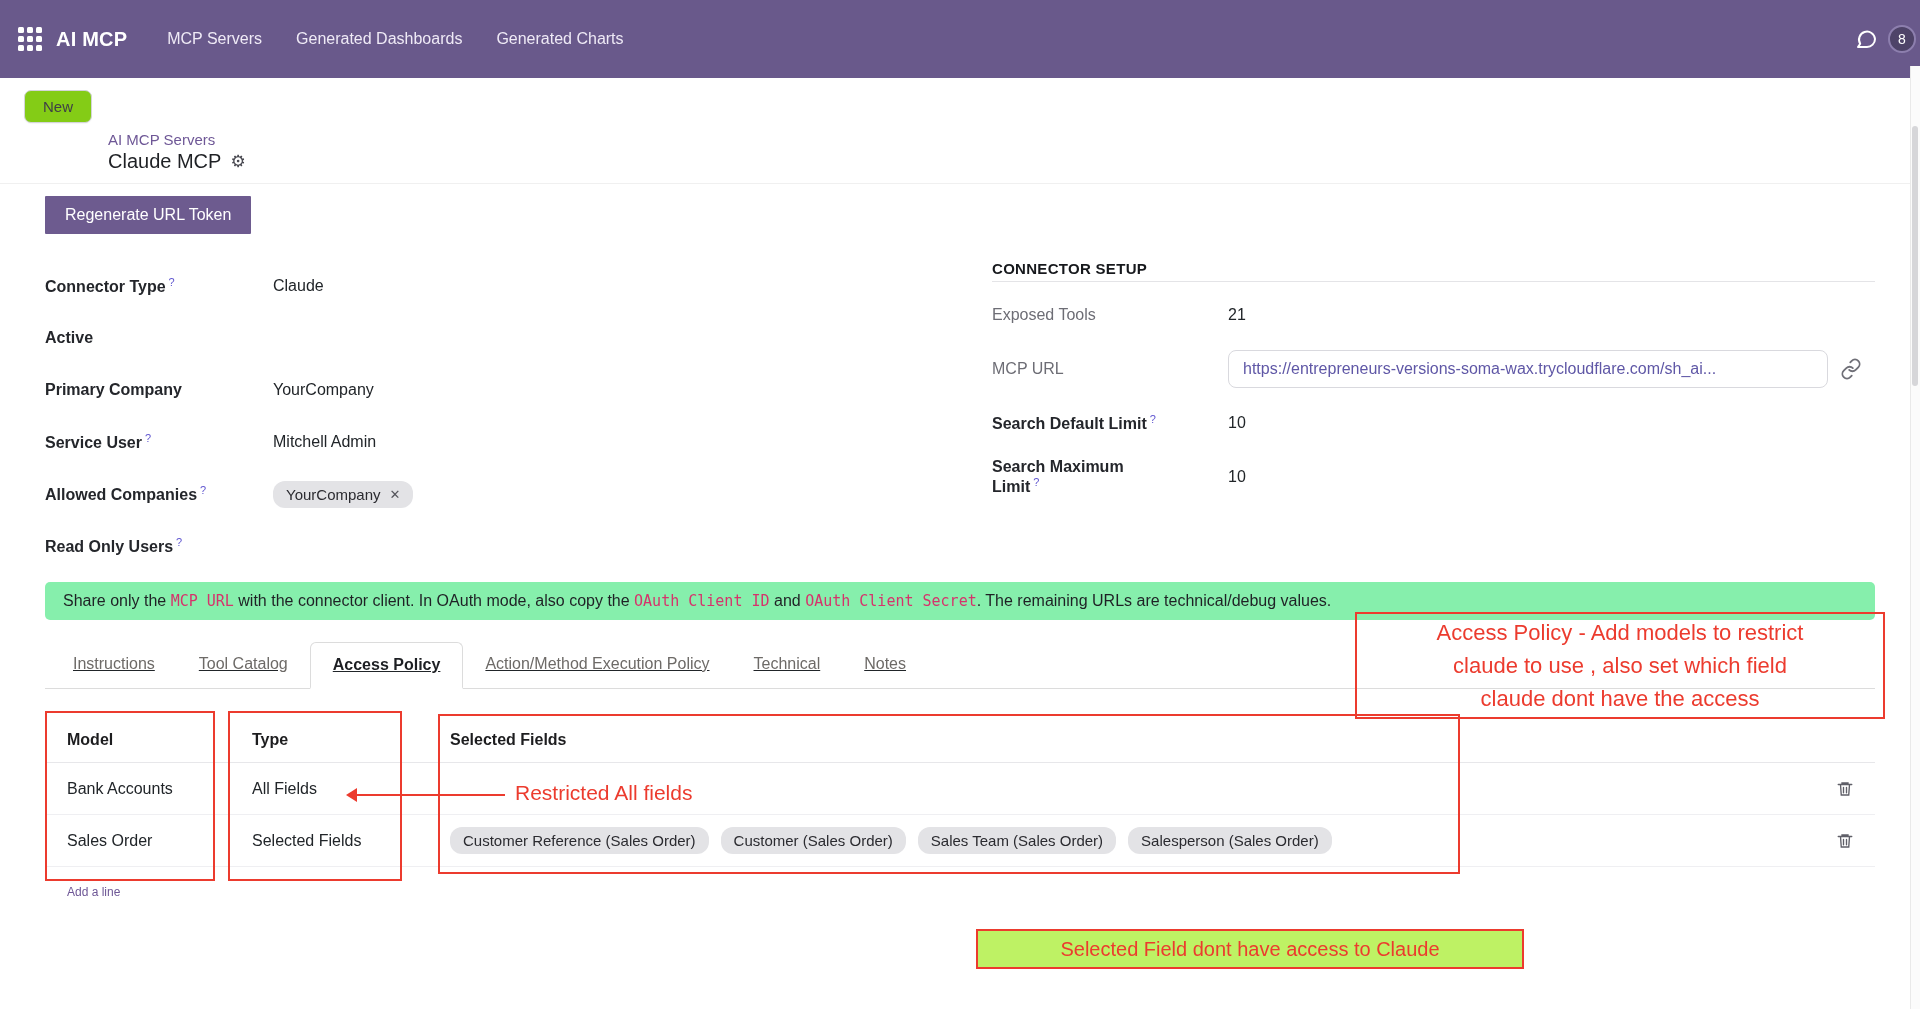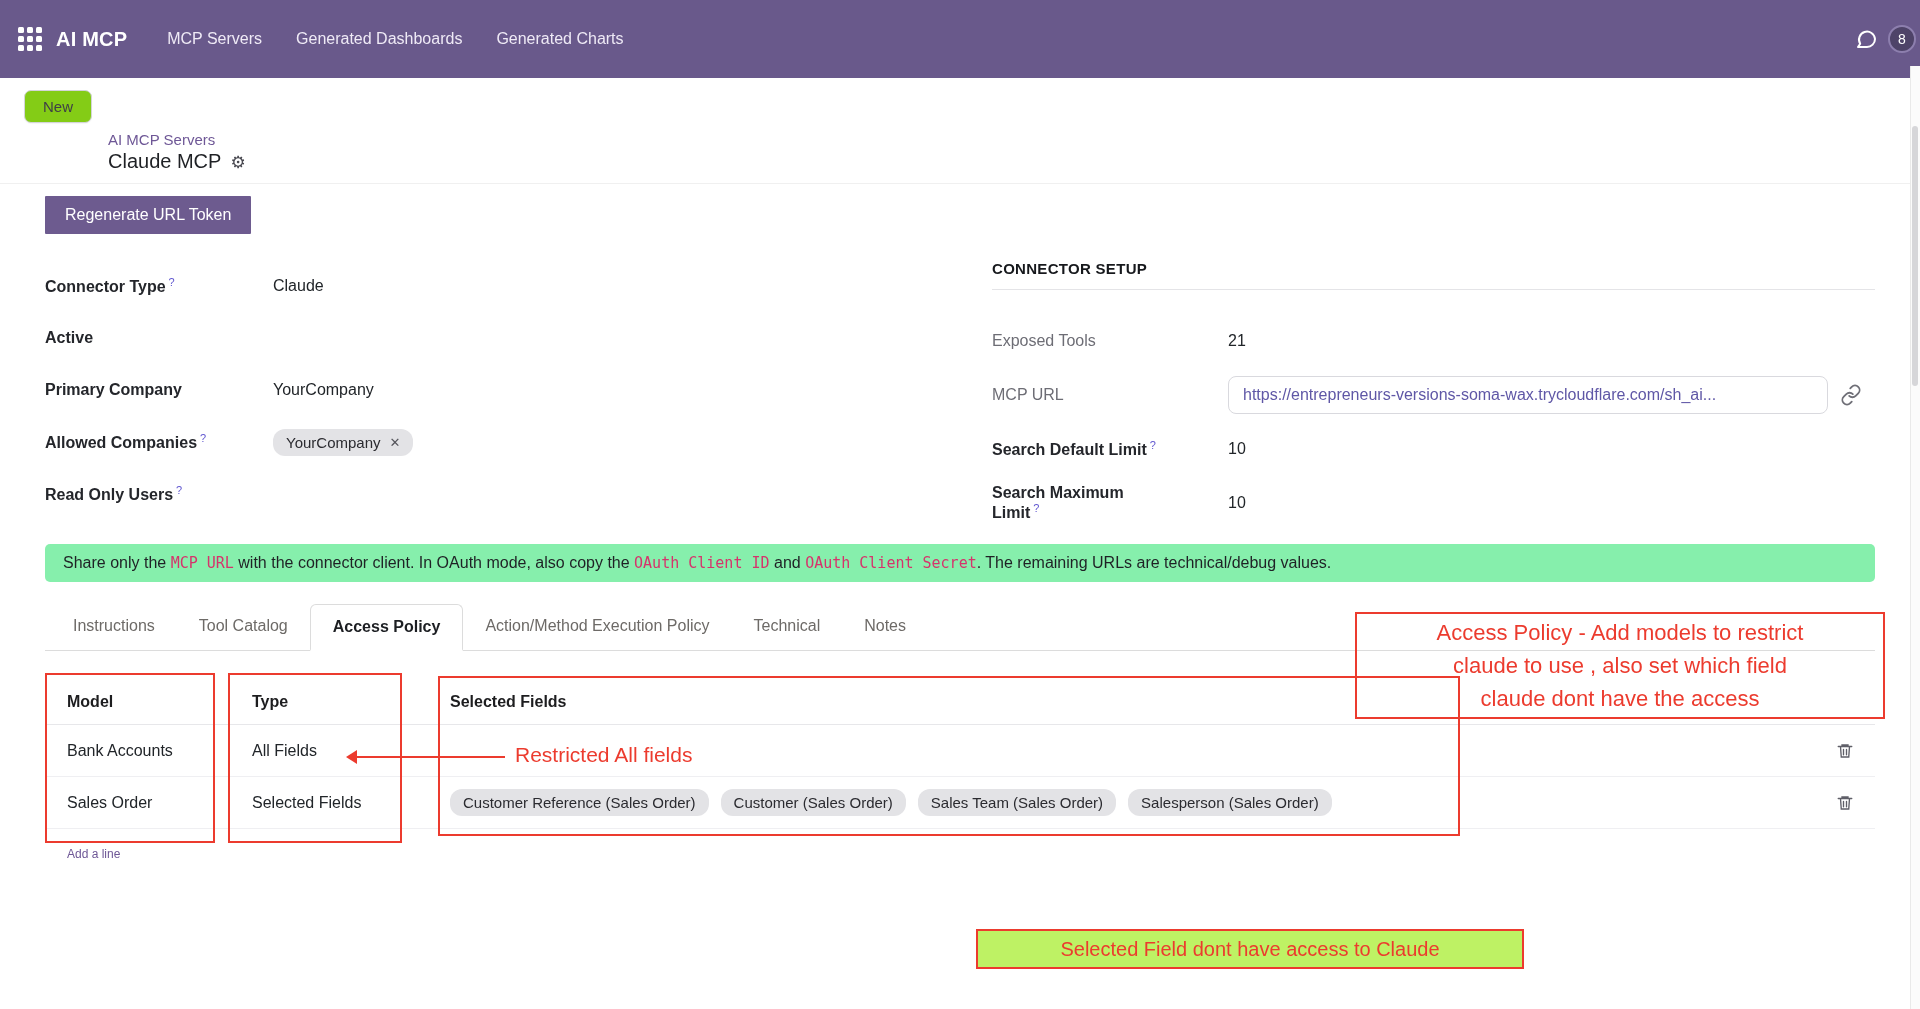--- a/index.html
+++ b/index.html
@@ -14,58 +14,58 @@
   .nav-items { display:flex; gap:6px; }
   .nav-item { padding:10px 14px; font-size:16px; color:#efeaf6; border-radius:4px; cursor:pointer; }
   .nav-right { margin-left:auto; display:flex; align-items:center; gap:10px; position:relative; }
   .badge-circle { width:28px; height:28px; border-radius:50%; background:#4e4368; border:2px solid #8d7fae; color:#fff; font-size:14px; display:flex; align-items:center; justify-content:center; margin-right:-14px; }
 
   
   .breadcrumb-bar { padding:12px 24px 10px 24px; display:flex; align-items:flex-start; gap:16px; border-bottom:1px solid #f0f0f0; }
   .btn-new { background:#84cc16; border:1px solid #d4d4d8; border-radius:7px; padding:7px 18px; font-size:15px; color:#3f3f46; font-family:inherit; cursor:pointer; box-shadow:0 1px 1px rgba(0,0,0,.04); }
   .bc-stack { display:flex; flex-direction:column;margin-top:41px; }
   .bc-parent { color:#6e5796; font-size:15px; text-decoration:none; cursor:pointer; }
-  .bc-current-row { display:flex; align-items:flex-end; gap:9px; margin-top:2px; }
+  .bc-current-row { display:flex; align-items:center; gap:9px; margin-top:2px; }
   .bc-current { font-size:20px; color:#1f2125; }
   .gear { font-size:17px; color:#47474f; cursor:pointer; }
 
   
   .sheet { padding:12px 45px 0 45px; }
   .btn-primary { background:#6d5b8f; color:#fff; border:none; border-radius:1px; padding:10px 20px; font-size:16px; font-family:inherit; cursor:pointer; }
 
   
   .form { display:grid; grid-template-columns:947px 1fr; margin-top:26px; }
   .frow { display:grid; grid-template-columns:228px 1fr; align-items:center; min-height:52px; }
   .flabel { font-weight:700; color:#24262b; }
   .help { color:#6157d0; font-size:11px; font-weight:400; vertical-align:super; margin-left:3px; cursor:pointer; }
   .fvalue { color:#212529; }
   .toggle { width:46px; height:24px; background:#3d9b3f; border-radius:12px; position:relative; cursor:pointer; }
   .toggle::after { content:''; position:absolute; right:3px; top:3px; width:18px; height:18px; background:#fff; border-radius:50%; }
   .pill { display:inline-flex; align-items:center; gap:9px; background:#e3e3e6; border-radius:12px; padding:5px 13px; font-size:15px; color:#2b2b30; white-space:nowrap; }
   .pill .x { color:#55555c; font-size:13px; cursor:pointer; }
 
   
   .col-right { padding-top:0; }
-  .setup-title { font-size:15px; font-weight:700; letter-spacing:.3px; color:#16181c; border-bottom:1px solid #e4e4e7; padding-bottom:12px; margin-bottom:28px; }
+  .setup-title { font-size:15px; font-weight:700; letter-spacing:.3px; color:#16181c; border-bottom:1px solid #e4e4e7; padding-bottom:4px; margin-bottom:10px; }
   .rrow { display:grid; grid-template-columns:236px 1fr; align-items:center; min-height:46px; }
   .rrow.muted .flabel { font-weight:400; color:#6d6d75; }
   .rrow.tall { min-height:62px; }
   .wrapcap { max-width:150px; display:inline-block; }
   .url-wrap { display:flex; align-items:center; gap:12px; }
   .url-box { border:1px solid #d9d9de; border-radius:8px; height:38px; line-height:36px; padding:0 14px; width:600px; color:#5f57a6; white-space:nowrap; overflow:hidden; text-overflow:ellipsis; cursor:text; }
   .link-icon { cursor:pointer; display:flex; }
 
   
   .alert { border-radius:5px; padding:10px 18px; margin-top:10px; font-size:16px; color:#1f2125; }
   .alert.info { background:#86efac; }
   .alert.warn { background:#fcf0cf; margin-top:31px; }
   .code { font-family:"DejaVu Sans Mono", monospace; color:#d6336c; font-size:15px; }
 
   
-  .tabs { display:flex; margin-top:22px; border-bottom:1px solid #dcdcdc; padding-left:6px; }
+  .tabs { display:flex; margin-top:22px; border-bottom:1px solid #dcdcdc; padding-left:6px;text-decoration:underline; }
   .tab { padding:13px 22px; font-size:16px; color:#6d6a67; cursor:pointer; white-space:nowrap; }
   .tab.active { color:#1d1f23; font-weight:700; background:#fff; border:1px solid #dcdcdc; border-bottom:2px solid #fff; margin-bottom:-1px; border-radius:6px 6px 0 0; }
 
   
   .policy-table { position:relative; margin-top:28px; }
   .pt-row { display:grid; grid-template-columns:183px 210px 1022px 1fr 60px; align-items:center; }
   .pt-head { height:46px; border-bottom:1px solid #e7e7ea; font-weight:700; color:#1d1d1f; }
   .pt-body { height:52px; border-bottom:1px solid #efeff2; }
   .c1 { padding-left:22px; }
   .c2 { padding-left:24px; }
@@ -142,20 +142,24 @@
       </div>
       <div class="frow">
         <div class="flabel">Active</div>
         <div><span class="toggle"></span></div>
       </div>
       <div class="frow">
         <div class="flabel">Primary Company</div>
         <div class="fvalue">YourCompany</div>
       </div>
       <div class="frow">
+        <div class="flabel"><span>Service User</span><sup class="help">?</sup></div>
+        <div class="fvalue">Mitchell Admin</div>
+      </div>
+      <div class="frow">
         <div class="flabel"><span>Allowed Companies</span><sup class="help">?</sup></div>
         <div>
           <span class="pill">
             <span>YourCompany</span>
             <span class="x">✕</span>
           </span>
         </div>
       </div>
       <div class="frow">
         <div class="flabel"><span>Read Only Users</span><sup class="help">?</sup></div>

